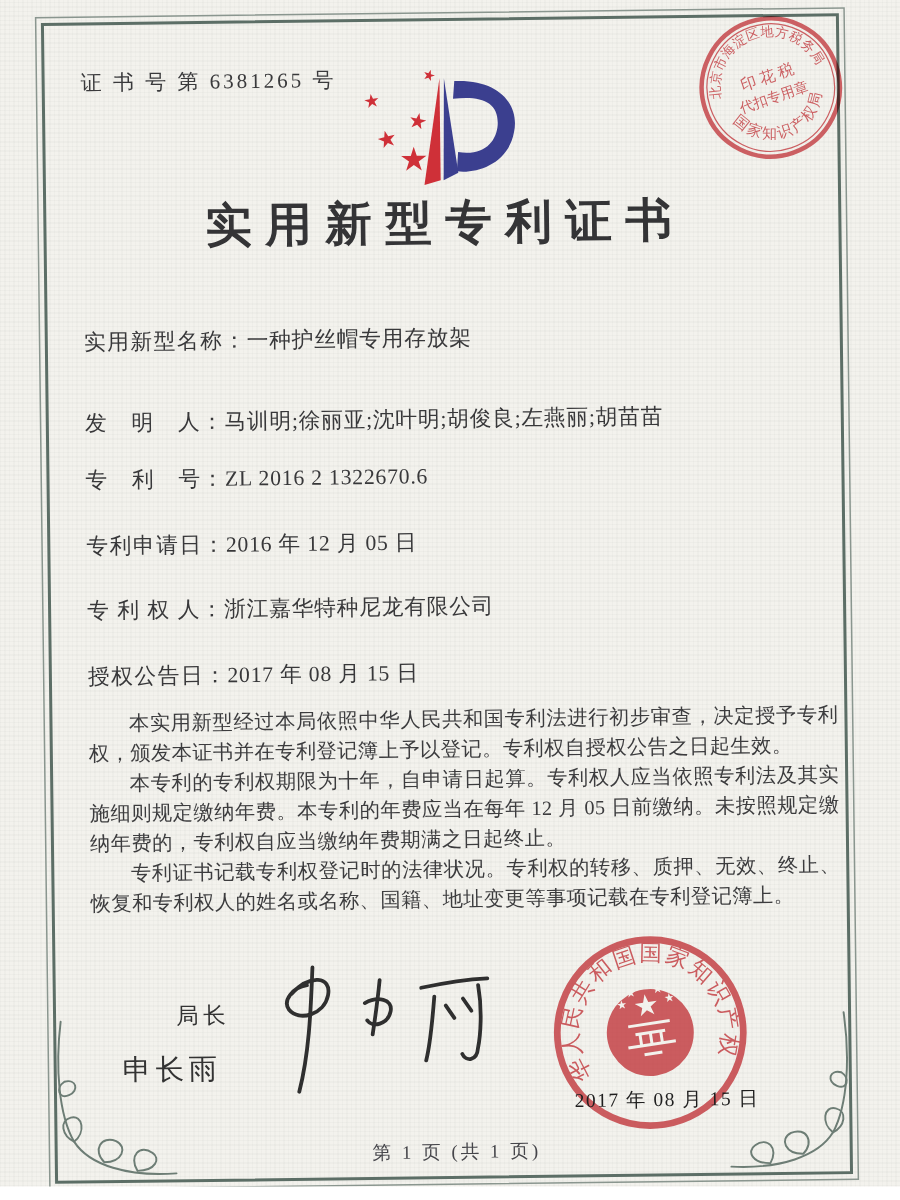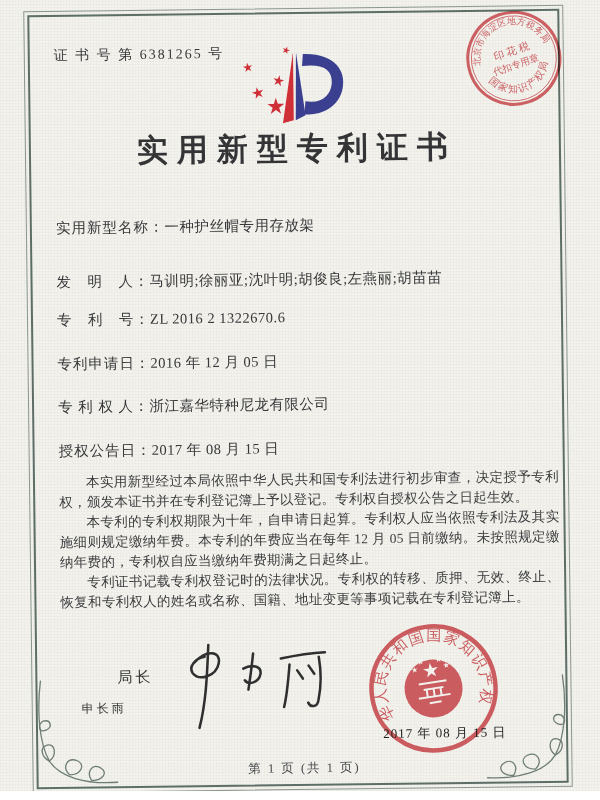--- a/index.html
+++ b/index.html
@@ -17,21 +17,21 @@
   .cert-number{left:58px;top:44px;font-size:14px;letter-spacing:2px;color:#3a3a3c;}
   .logo{left:243px;top:40px;width:138px;height:114px;}
   .title{left:0;right:0;top:128px;text-align:center;font-size:31px;font-weight:700;
     letter-spacing:9px;color:#343436;}
   .field{left:58px;right:40px;font-size:14.5px;color:#38383a;white-space:nowrap;letter-spacing:0.5px;}
   .field .lab{letter-spacing:1px;}
   .body-text{left:58px;right:42px;top:470px;font-size:13.5px;line-height:20px;color:#3c3c3e;
     text-align:justify;letter-spacing:0.3px;}
   .body-text p{margin:0;text-indent:2em;}
   .issuer-title{left:78px;top:666px;font-size:15px;letter-spacing:3px;color:#333;margin-left:36px;}
-  .issuer-name{left:78px;top:698px;font-size:12px;letter-spacing:3px;color:#333;}
+  .issuer-name{left:78px;top:698px;font-size:19px;letter-spacing:3px;color:#333;}
   .signature{left:155px;top:636px;width:190px;height:95px;transform:rotate(-2deg);}
   .grant-seal{left:360px;top:620px;width:140px;height:140px;opacity:.82;mix-blend-mode:multiply;
     transform:rotate(-8deg);}
   .seal-date{left:379px;top:726px;font-size:13px;letter-spacing:1px;color:#1f1f1f;z-index:6;}
   .tax-stamp{left:463px;top:6px;width:110px;height:110px;opacity:.8;mix-blend-mode:multiply;
     transform:rotate(-18deg);}
   .page-footer{left:0;right:0;top:760px;text-align:center;font-size:12.5px;letter-spacing:2px;color:#45454a;}
   .ornament{width:86px;height:112px;}
   .orn-left{left:31px;top:674px;}
   .orn-right{left:479px;top:674px;transform:scaleX(-1);}

